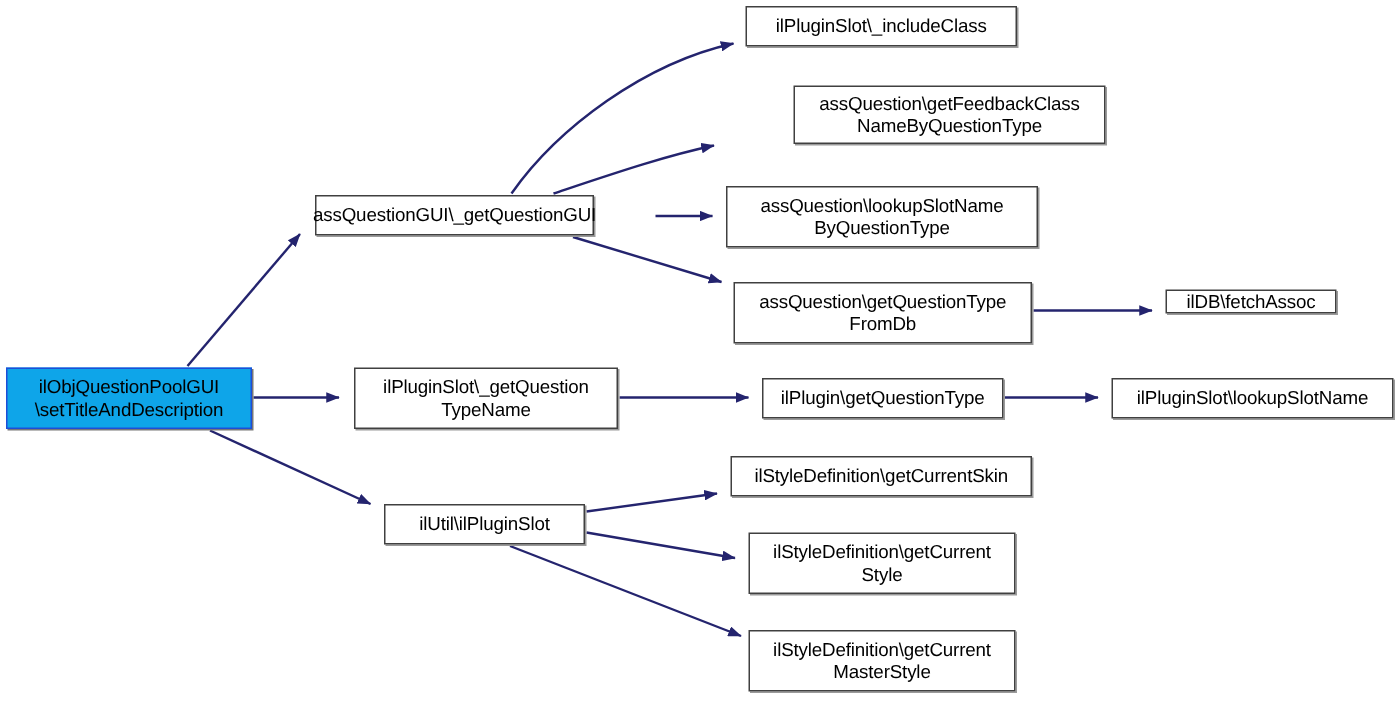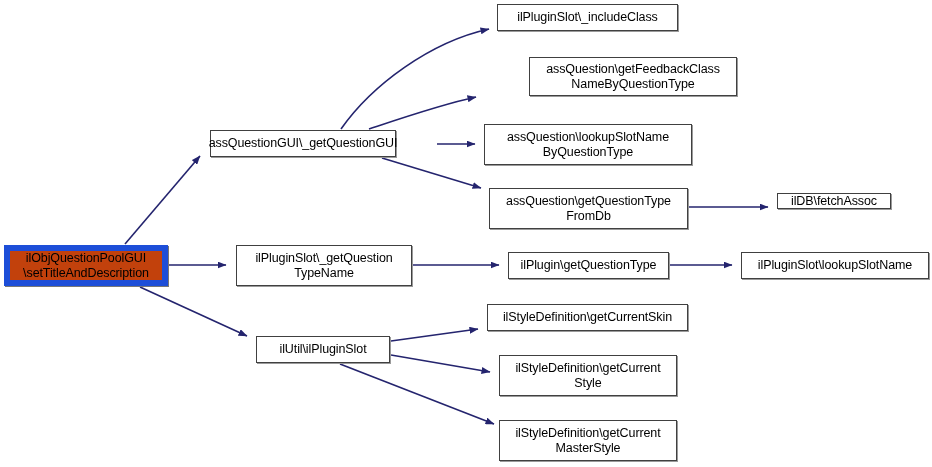--- a/index.html
+++ b/index.html
@@ -33,22 +33,22 @@
     line-height: 15px;
     text-align: center;
     display: flex;
     align-items: center;
     justify-content: center;
     white-space: pre-line;
     letter-spacing: -0.1px;
     z-index: 2;
   }
   .node.root {
-    background: #c2410c;
-    border: 6px solid #1d4ed8;
+    background: #0ea5e9;
+    border: 1px solid #1d4ed8;
     box-shadow: 1px 1px 0 0 #777777;
     text-align: center;
   }
   .node.shadow {
     box-shadow: 1px 1px 0 0 #9a9a9a;
   }
 </style>
 </head>
 <body>
 

